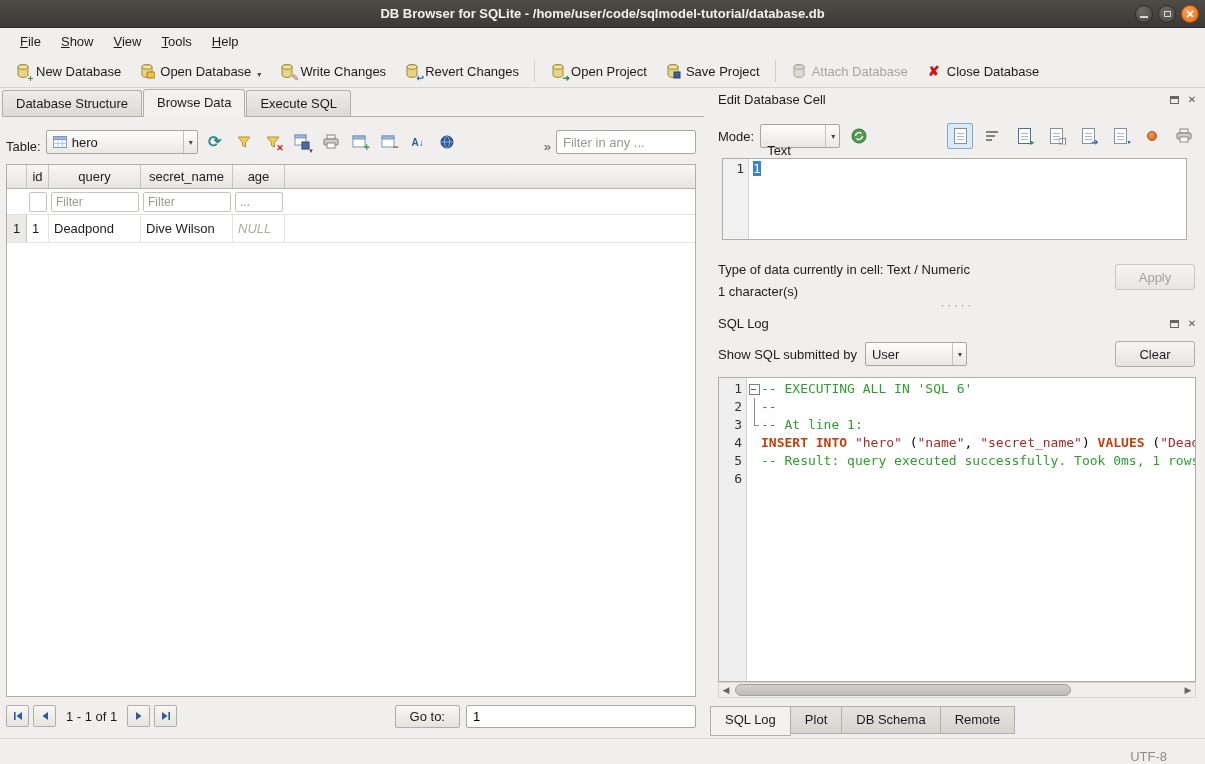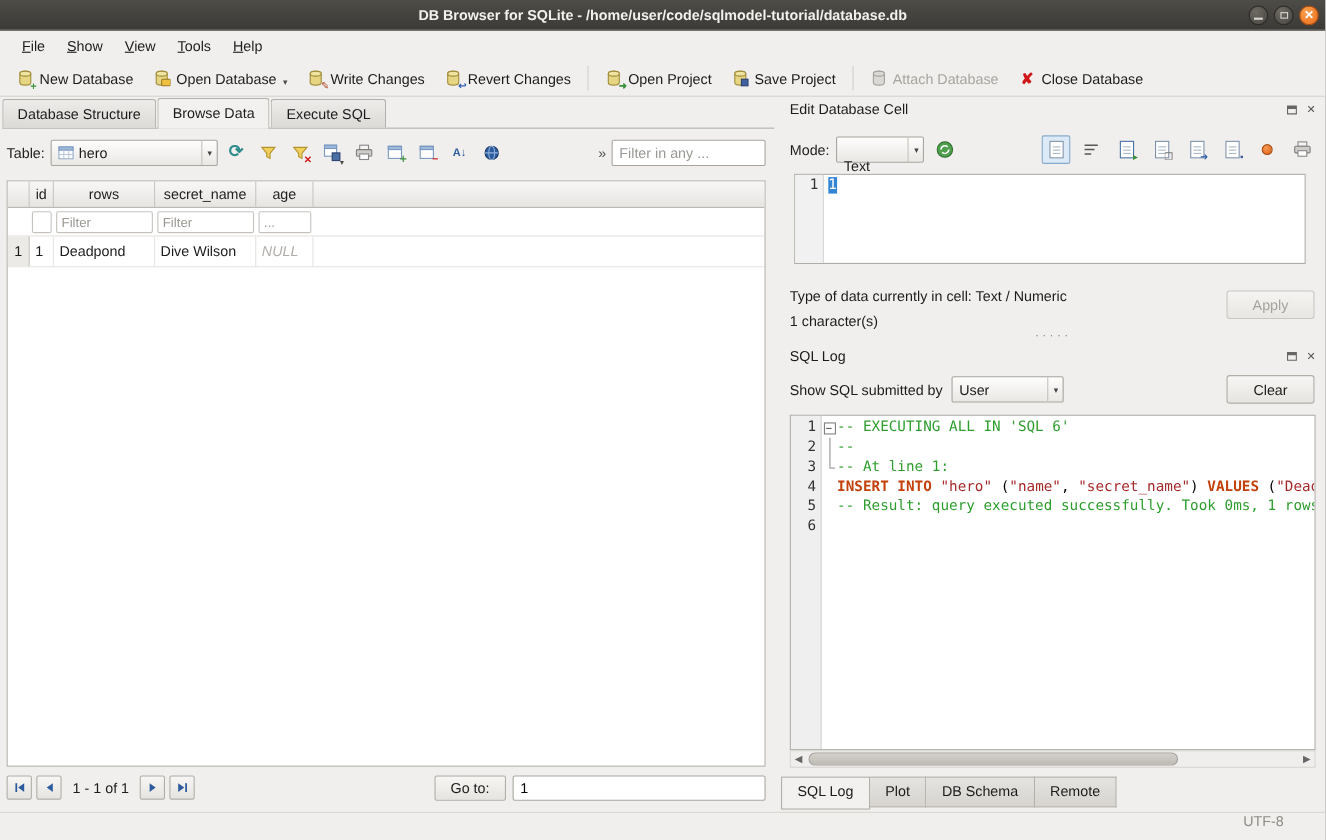--- a/index.html
+++ b/index.html
@@ -39,21 +39,21 @@
   .main { position:absolute; top:88px; left:0; right:0; bottom:26px; }
   .left-pane { position:absolute; left:0; top:0; width:706px; height:100%; }
   .right-pane { position:absolute; left:710px; right:0; top:0; height:100%; }
 
   
   .tabbar { position:absolute; top:2px; left:2px; width:702px; height:27px; display:flex; align-items:flex-end; border-bottom:1px solid #b3b0ab; }
   .tab { padding:5px 13px 5px; background:linear-gradient(#ececea,#dcdad6); border:1px solid #b3b0ab; border-bottom:none; border-radius:3px 3px 0 0; margin-right:1px; font-size:13px; }
   .tab.active { background:#f2f1ef; position:relative; margin-bottom:-1px; padding-bottom:7px; z-index:2; }
 
   
-  .browse-bar { position:absolute; top:36px; left:6px; right:10px; height:30px; display:flex; align-items:center; gap:5px; }
+  .browse-bar { position:absolute; top:36px; left:6px; right:10px; height:30px; display:flex; align-items:flex-end; gap:5px; }
   .combo { display:flex; align-items:center; gap:5px; height:24px; padding:0 4px 0 6px; background:linear-gradient(#fdfdfc,#eae8e5); border:1px solid #a9a6a0; border-radius:2px; }
   .combo .arrow { font-size:8px; color:#444; border-left:1px solid #c5c2bd; padding-left:5px; margin-left:3px; align-self:stretch; display:flex; align-items:center; }
   .table-combo { width:152px; }
   .table-combo .val { flex:1; }
   .ibtn { width:24px; height:24px; display:flex; align-items:center; justify-content:center; border:1px solid transparent; border-radius:2px; position:relative; }
   .refresh-glyph { color:#2e8b8b; font-size:16px; font-weight:bold; line-height:1; }
   .sort-glyph { color:#2d5c9e; font-size:10px; font-weight:bold; }
   .chev { margin-left:auto; color:#555; font-size:13px; }
   .filter-any { width:140px; height:24px; border:1px solid #a9a6a0; border-radius:2px; padding:0 6px; font-size:13px; font-family:"Liberation Sans",sans-serif; }
   .filter-any::placeholder { color:#9b9893; }
@@ -139,21 +139,21 @@
   .hs-arrow { width:14px; text-align:center; color:#666; font-size:9px; flex:none; }
   .hs-track { position:relative; flex:1; height:100%; }
   .hs-handle { position:absolute; left:2px; top:1px; bottom:1px; right:110px; background:linear-gradient(#d3d0cb,#bfbcb6); border:1px solid #a5a29d; border-radius:6px; }
 
   .dock-tabs { position:absolute; left:0; top:618px; height:28px; display:flex; align-items:flex-start; }
   .dtab { padding:5px 14px 6px; background:linear-gradient(#e5e3df,#d7d4d0); border:1px solid #b2afa9; border-left:none; font-size:13px; }
   .dtab:first-child { border-left:1px solid #b2afa9; }
   .dtab.active { background:#f2f1ef; padding-bottom:8px; }
 
   
-  .statusbar { position:absolute; left:0; right:0; bottom:0; height:26px; background:#f0efed; border-top:1px solid #d9d6d1; display:flex; align-items:flex-start; justify-content:flex-end; padding-right:38px; color:#8f8c86; }
+  .statusbar { position:absolute; left:0; right:0; bottom:0; height:26px; background:#f0efed; border-top:1px solid #d9d6d1; display:flex; align-items:flex-end; justify-content:flex-end; padding-right:38px; color:#8f8c86; }
 </style>
 </head>
 <body>
 
 <div class="window">
 
   <div class="titlebar">
     <div class="title">DB Browser for SQLite - /home/user/code/sqlmodel-tutorial/database.db</div>
     <div class="win-controls">
       <div class="win-btn">
@@ -334,21 +334,21 @@
             </svg>
         </div>
         <span class="chev">»</span>
         <input class="filter-any" placeholder="Filter in any ..." style="">
       </div>
 
       <div class="grid-box">
         <div class="grid-header">
           <div class="hcell c-rownum"></div>
           <div class="hcell c-id">id</div>
-          <div class="hcell c-name">rows</div>
+          <div class="hcell c-name">query</div>
           <div class="hcell c-secret">secret_name</div>
           <div class="hcell c-age">age</div>
           <div class="hcell filler"></div>
         </div>
         <div class="filter-row">
           <div class="fcell c-rownum"></div>
           <div class="fcell c-id">
               <input placeholder="" style="">
             </div>
           <div class="fcell c-name">

